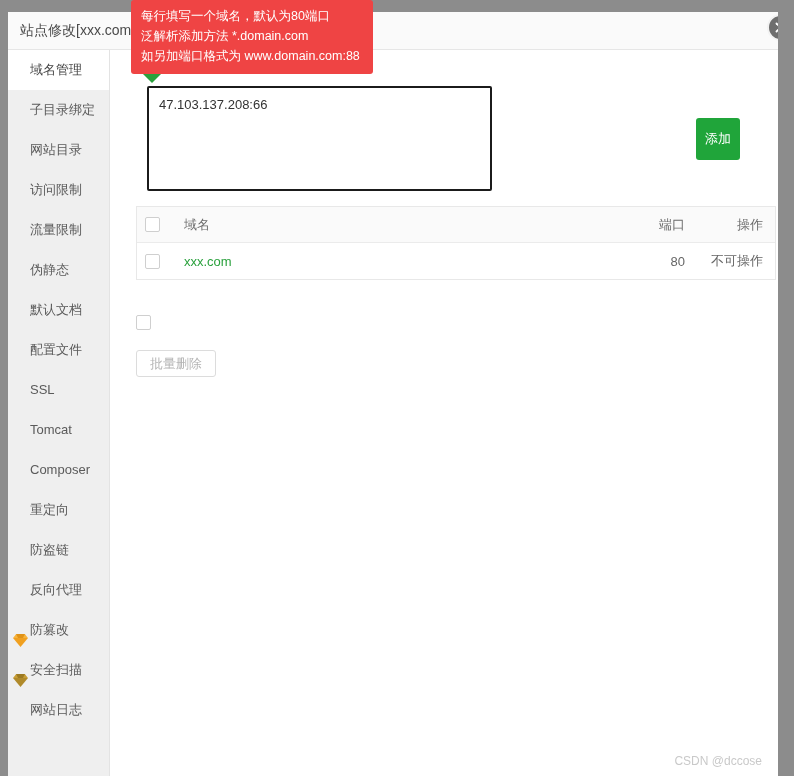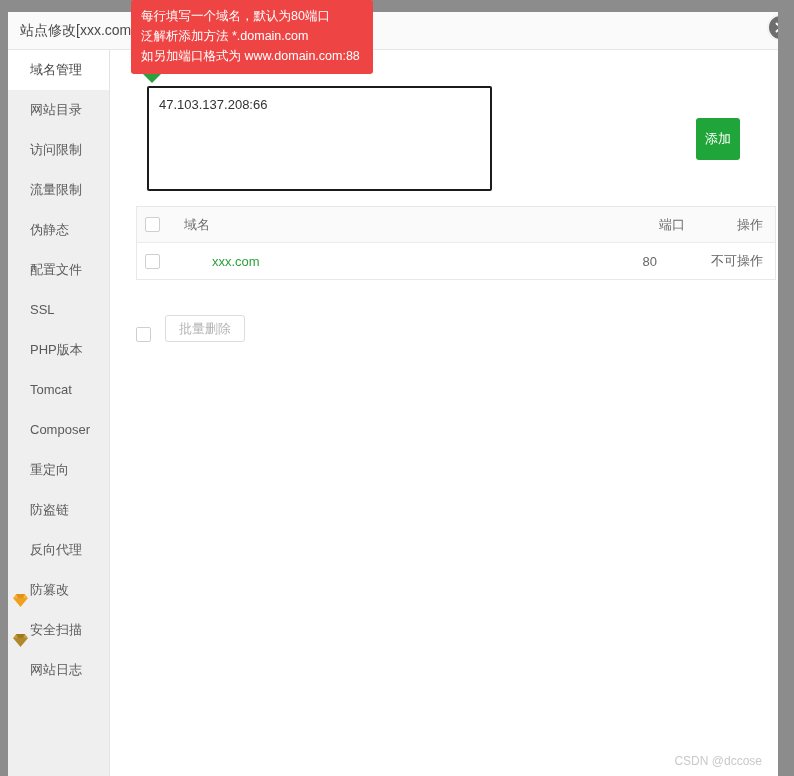--- a/index.html
+++ b/index.html
@@ -136,42 +136,42 @@
     padding: 0 0 0 8px;
   }
   .tbl-head {
     background: #fafafa;
     border-bottom: 1px solid #ebebeb;
     color: #6b6b6b;
   }
   .tbl-body {
     background: #fff;
     color: #666;
-    gap: 28px;
   }
   .cb {
     width: 15px; height: 15px;
     border: 1px solid #cfcfcf;
     border-radius: 2px;
     background: #fff;
     flex: 0 0 auto;
     cursor: pointer;
   }
   .c-domain { flex: 1 1 auto; padding-left: 24px; }
   .c-port   { flex: 0 0 70px; text-align: right; }
   .c-op     { flex: 0 0 90px; text-align: right; padding-right: 12px; }
   .link-domain { color: #2aa13d; text-decoration: none; cursor: pointer; }
 
   
   .bulk-row {
     position: absolute;
     left: 20px; top: 265px;
     display: flex;
-    align-items: flex-end;
-    gap: 14px;
+    align-items: flex-start;
+    gap: 20px;
+    flex-direction: column;
   }
   .bulk-btn {
     height: 27px;
     padding: 0 13px;
     background: #ffffff;
     border: 1px solid #dcdcdc;
     border-radius: 3px;
     color: #b4b4b4;
     font-size: 13px;
     font-family: "Liberation Sans", "DejaVu Sans", sans-serif;
@@ -224,39 +224,42 @@
     <div class="modal-header">
       <div class="modal-title">站点修改[xxx.com]</div>
     </div>
 
     <div class="sidebar">
 
       <div class="side-item active">
         <span>域名管理</span>
       </div>
       <div class="side-item">
+        <span>子目录绑定</span>
+      </div>
+      <div class="side-item">
         <span>网站目录</span>
       </div>
       <div class="side-item">
         <span>访问限制</span>
       </div>
       <div class="side-item">
         <span>流量限制</span>
       </div>
       <div class="side-item">
         <span>伪静态</span>
       </div>
       <div class="side-item">
+        <span>默认文档</span>
+      </div>
+      <div class="side-item">
         <span>配置文件</span>
       </div>
       <div class="side-item">
         <span>SSL</span>
-      </div>
-      <div class="side-item">
-        <span>PHP版本</span>
       </div>
       <div class="side-item">
         <span>Tomcat</span>
       </div>
       <div class="side-item">
         <span>Composer</span>
       </div>
       <div class="side-item">
         <span>重定向</span>
       </div>

